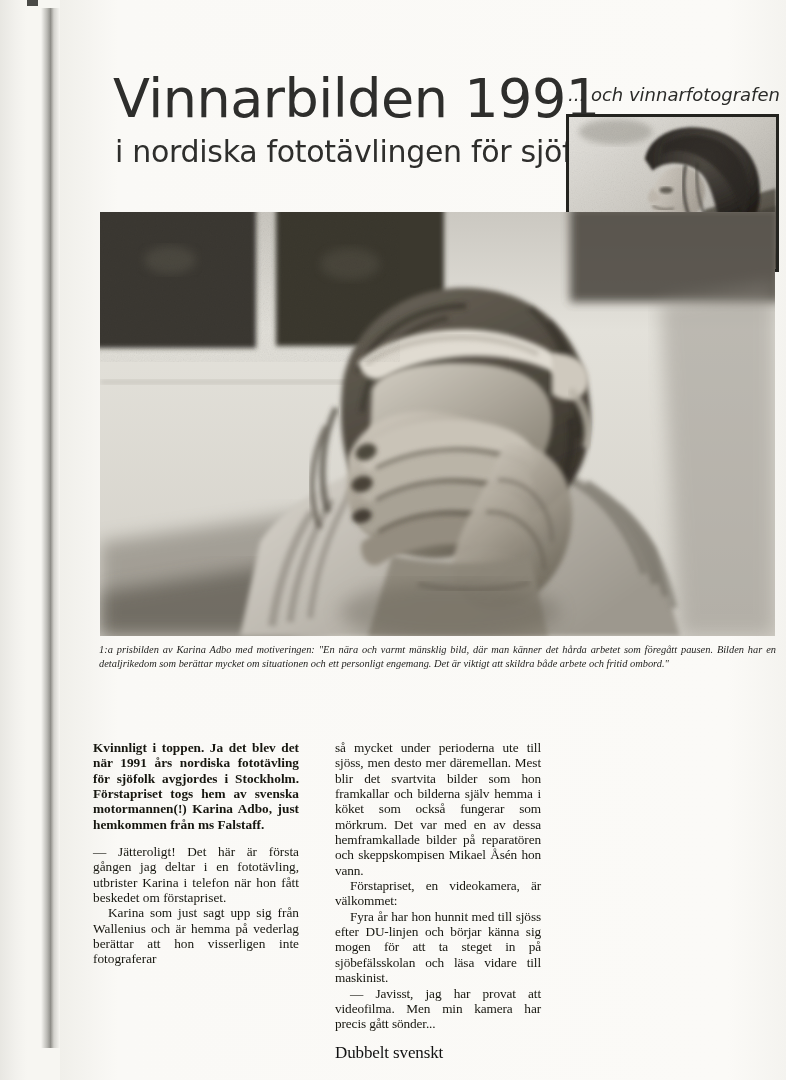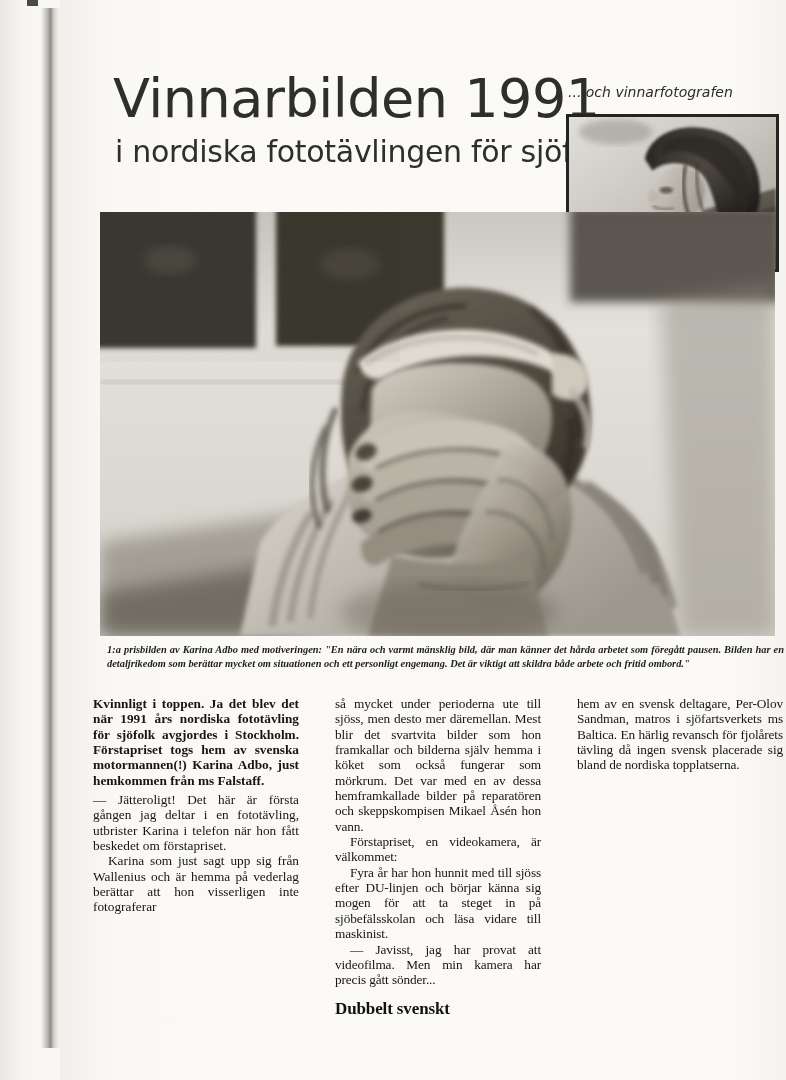--- a/index.html
+++ b/index.html
@@ -81,21 +81,21 @@
     color: #2e2e2c;
     white-space: nowrap;
   }
   .portrait-caption {
     position: absolute;
     left: 568px;
     top: 84px;
     width: 215px;
     font-family: "DejaVu Sans", sans-serif;
     font-style: italic;
-    font-size: 14px;
+    font-size: 18px;
     color: #2b2b29;
     white-space: nowrap;
   }
 
   
   .photo {
     position: absolute;
     overflow: hidden;
     background: #8e8d88;
   }
@@ -118,37 +118,37 @@
     position: absolute;
     inset: 0;
     opacity: 0.5;
     mix-blend-mode: multiply;
     pointer-events: none;
   }
 
   
   .photo-caption {
     position: absolute;
-    left: 107px;
+    left: 99px;
     top: 643px;
     width: 677px;
     font-family: "Liberation Serif", serif;
     font-style: italic;
-    font-weight: 700;
+    font-weight: 400;
     font-size: 10.4px;
     line-height: 1.30;
     color: #1d1d1b;
     text-align: justify;
   }
 
   
   .columns {
     position: absolute;
     left: 93px;
-    top: 696px;
+    top: 740px;
     width: 690px;
     height: 330px;
     display: flex;
     gap: 36px;
   }
   .col {
     width: 216px;
     font-family: "Liberation Serif", serif;
     font-size: 13.3px;
     line-height: 1.155;
@@ -164,25 +164,25 @@
     text-indent: 15px;
   }
   .col p.lead {
     font-weight: 700;
     text-indent: 0;
   }
   .col p.lead.indent {
     text-indent: 15px;
   }
   .col p.gap-before {
-    margin-top: 4px;
+    margin-top: 12px;
   }
   .subhead {
     font-family: "Liberation Serif", serif;
-    font-weight: 700;
+    font-weight: 400;
     font-size: 17px;
     line-height: 1.06;
     margin: 12px 0 8px 0;
     color: #111;
   }
   .tight {
     letter-spacing: -0.12px;
   }
 </style>
 </head>
@@ -418,19 +418,18 @@
 
       <div class="col tight">
         <p>så mycket under perioderna ute till sjöss, men desto mer däremellan. Mest blir det svartvita bilder som hon framkallar och bilderna själv hemma i köket som också fungerar som mörkrum. Det var med en av dessa hemframkallade bilder på reparatören och skeppskompisen Mikael Åsén hon vann.</p>
         <p class="indent">Förstapriset, en videokamera, är välkommet:</p>
         <p class="indent">Fyra år har hon hunnit med till sjöss efter DU-linjen och börjar känna sig mogen för att ta steget in på sjöbefälsskolan och läsa vidare till maskinist.</p>
         <p class="indent">— Javisst, jag har provat att videofilma. Men min kamera har precis gått sönder...</p>
         <h2 class="subhead">Dubbelt svenskt</h2>
       </div>
 
       <div class="col tight">
-        <p>hem av en svensk deltagare, Per-Olov Sandman, matros i sjöfartsverkets ms Baltica. En härlig revansch för fjolårets tävling då ingen svensk placerade sig bland de nordiska topplatserna.</p>
       </div>
 
     </div>
 
   </div>
 </div>
 
 </body></html>

